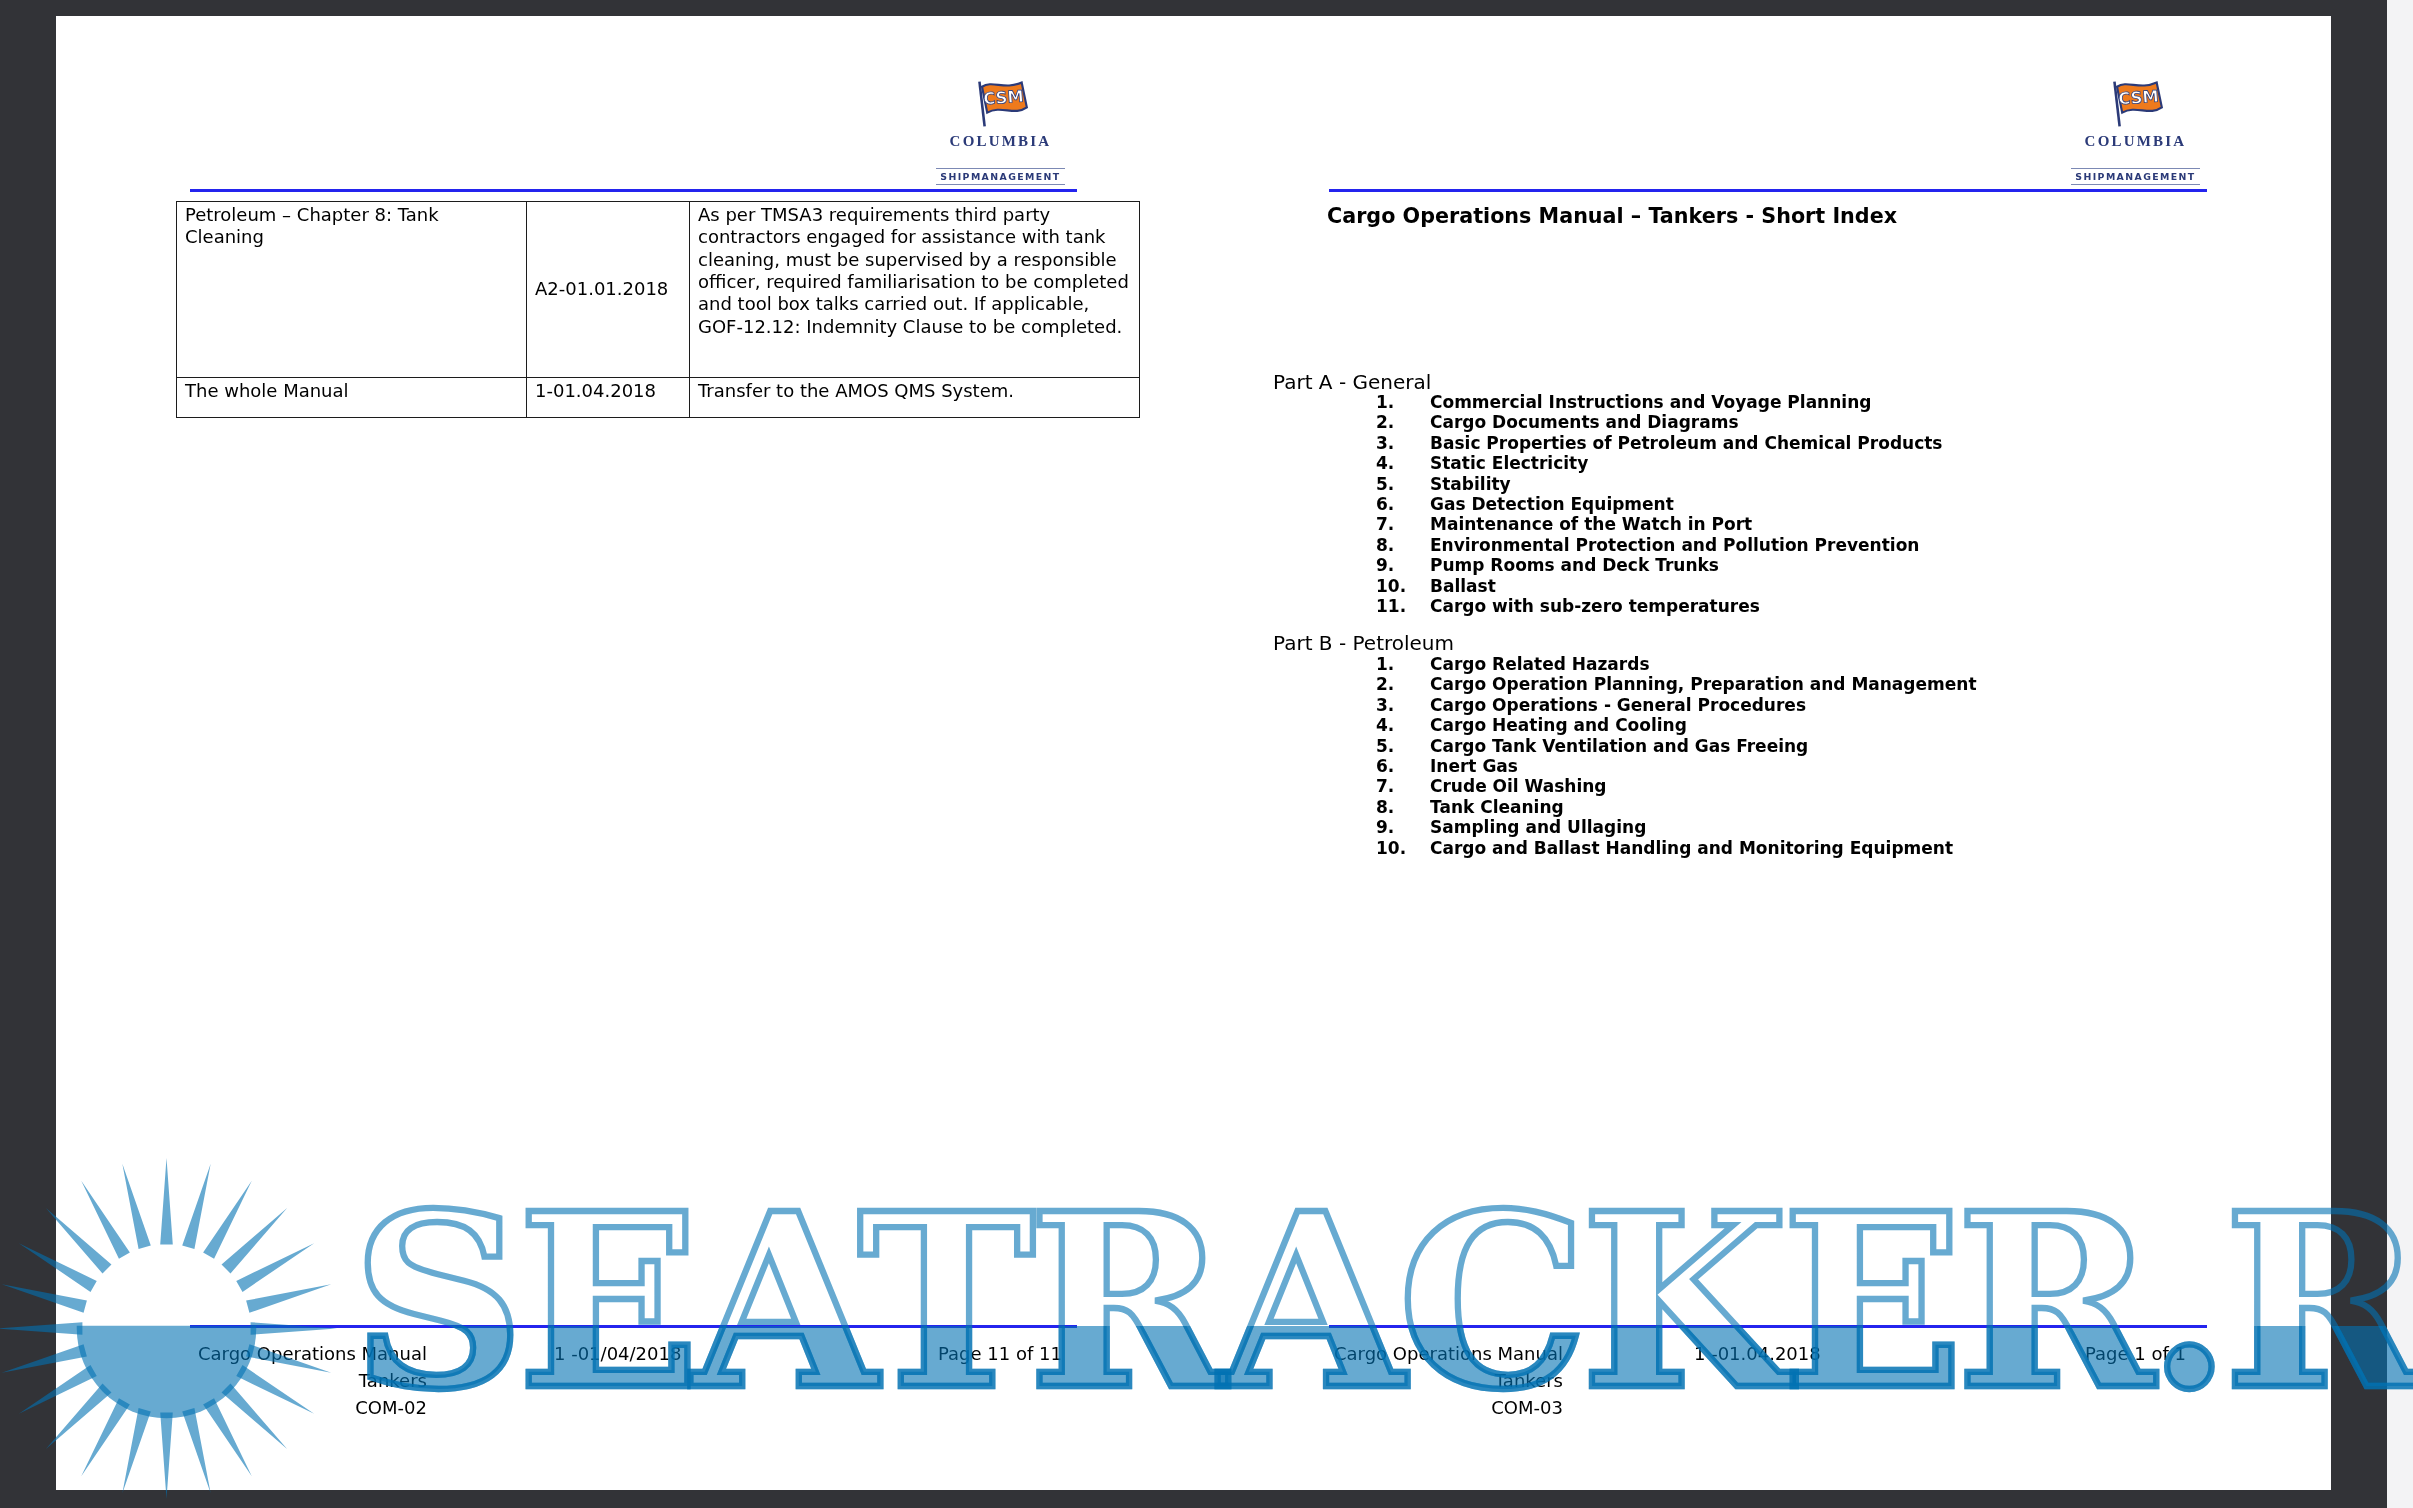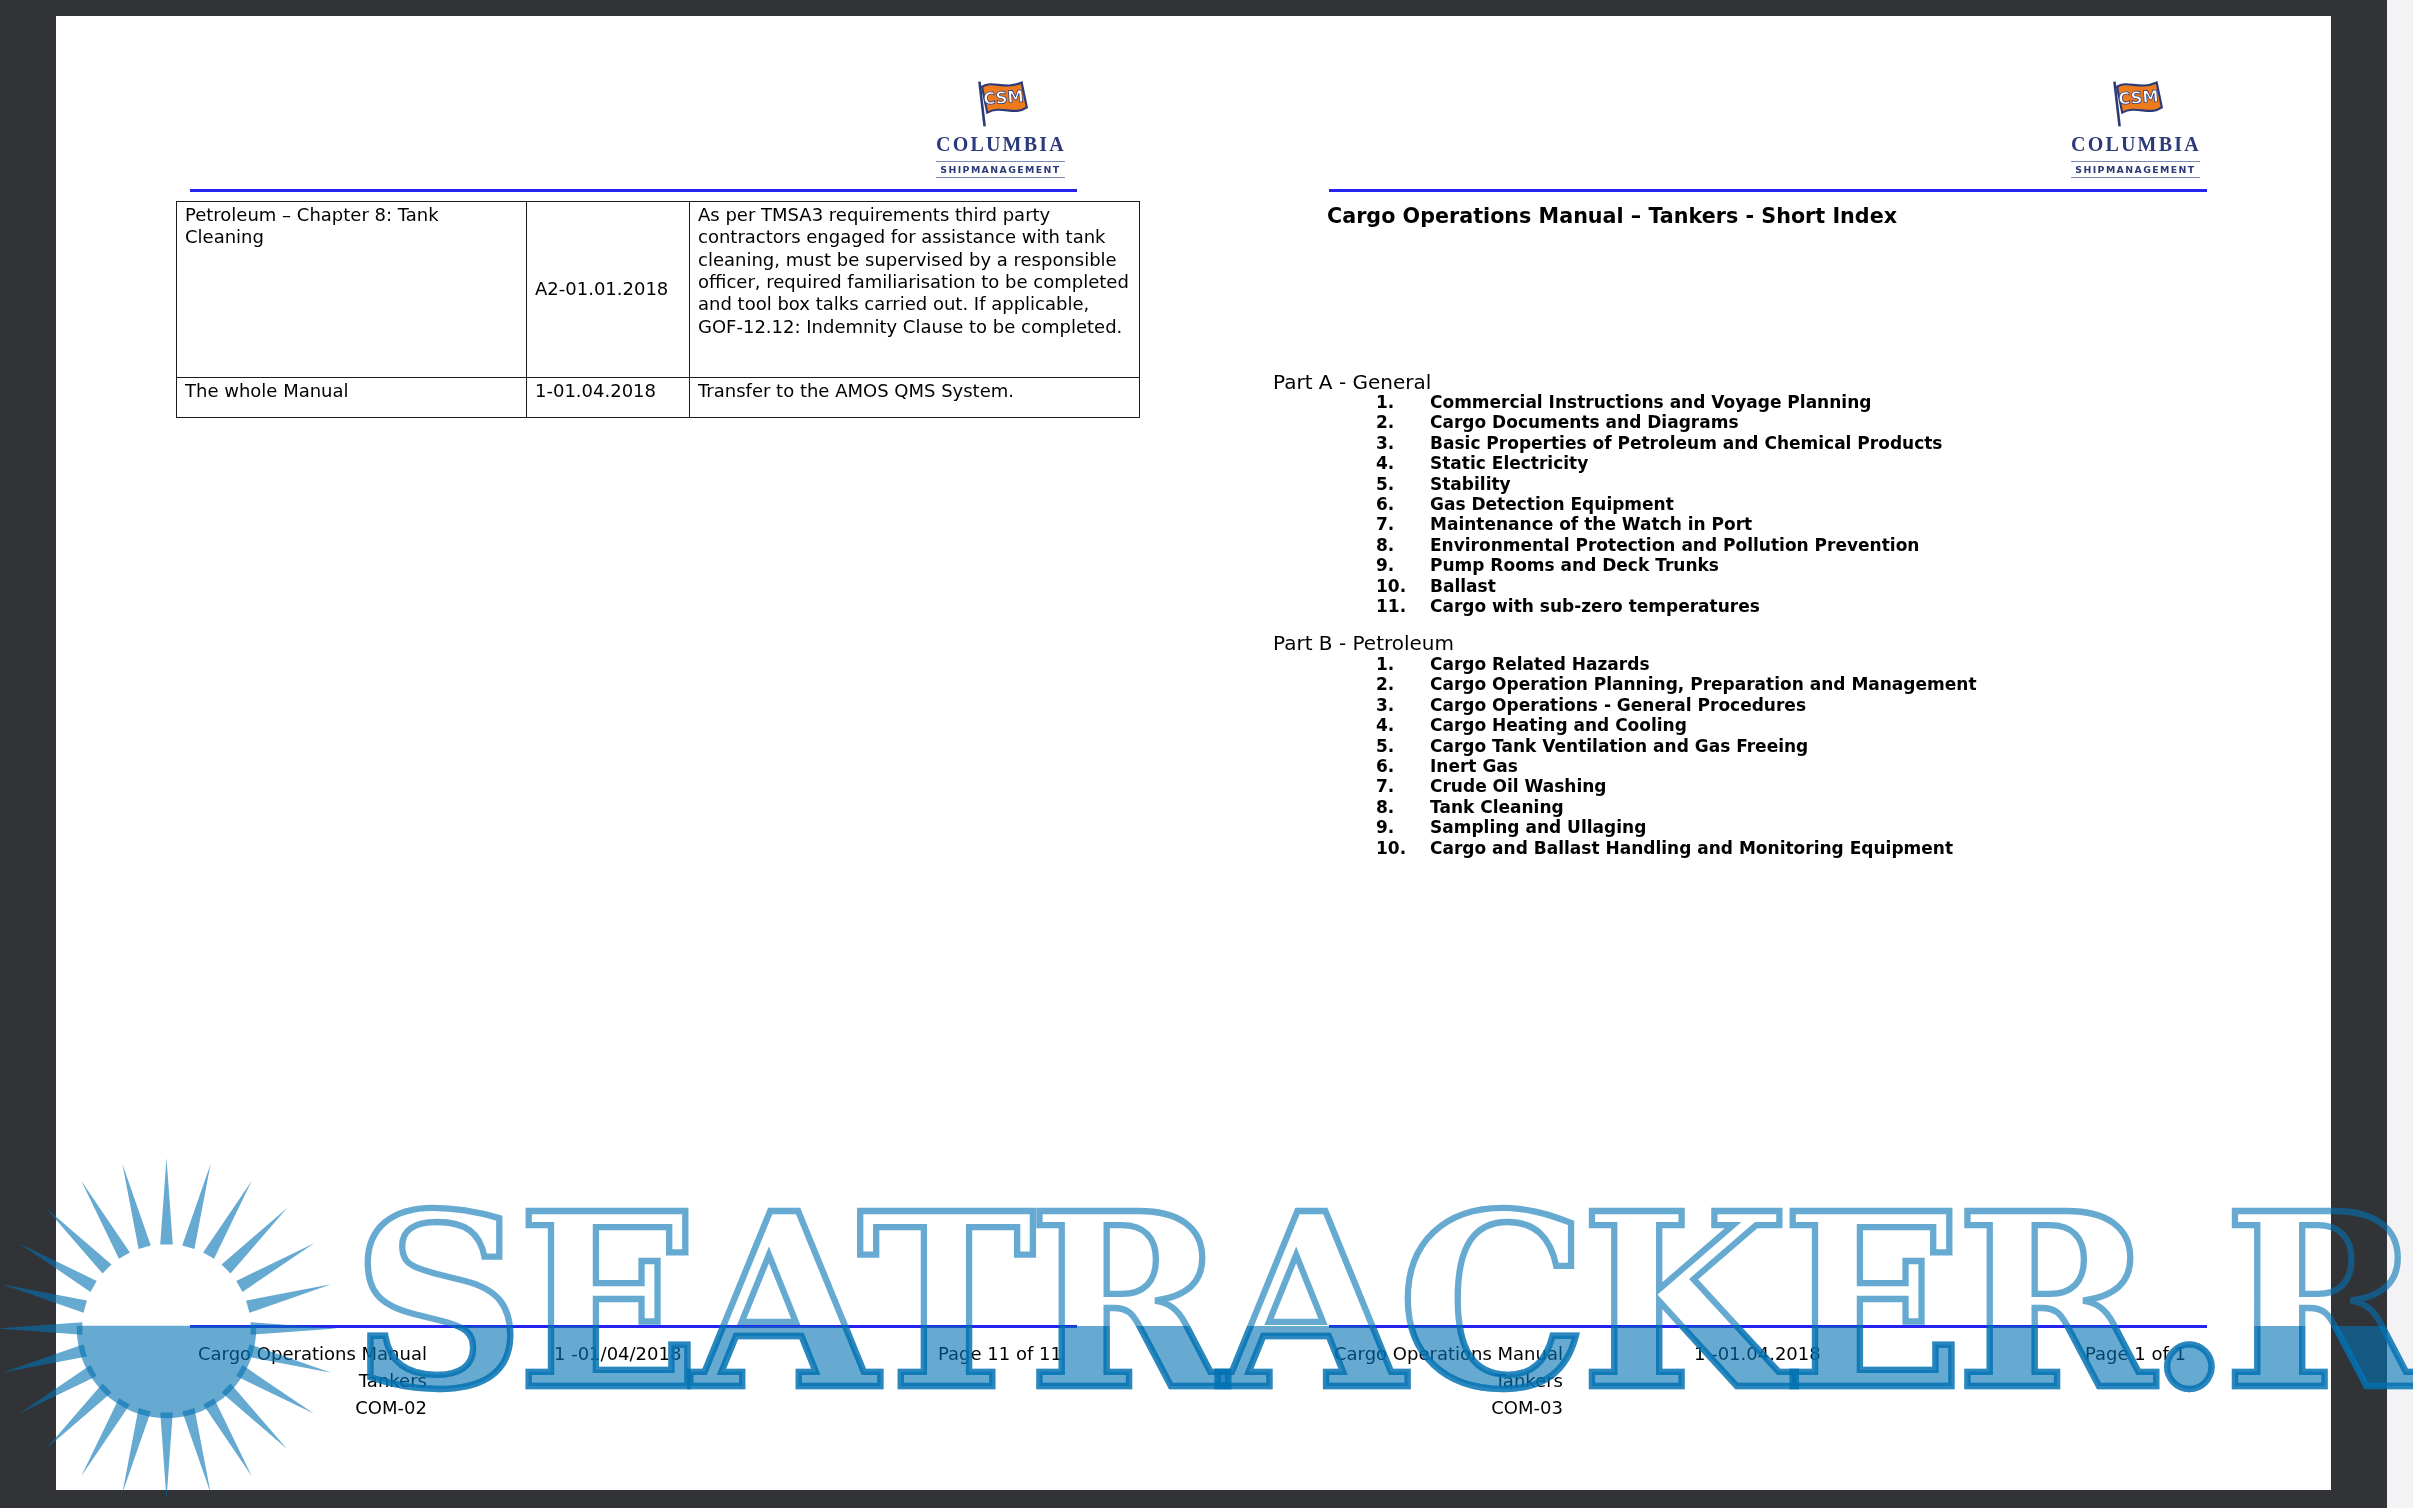--- a/index.html
+++ b/index.html
@@ -7,22 +7,22 @@
          font-family:"DejaVu Sans",sans-serif;color:#000;}
   .paper{position:absolute;left:56px;top:16px;width:2275px;height:1474px;background:#ffffff;}
   .scroll-track{position:absolute;right:0;top:0;width:26px;height:1508px;background:#f3f3f5;}
 
   
   .grad-bar{position:absolute;top:103px;height:33px;width:804px;
             background:linear-gradient(to right,#ed7413 0%,#f0categ 0,#f08227 30%,#f5a75c 55%,#fbd6ae 78%,#ffffff 94%);}
   .grad-bar.left{left:189px;} .grad-bar.right{left:1325px;}
   .logo{position:absolute;top:79px;width:129px;text-align:center;}
   .logo.left{left:936px;} .logo.right{left:2071px;}
-  .brand{font-family:"Liberation Serif",serif;font-weight:bold;font-size:20px;letter-spacing:2.2px;
-         color:#2b3a78;border-bottom:1.8px solid #7c89b4;padding-bottom:5px;margin-top:0.9px;}
+  .brand{font-family:"Liberation Serif",serif;font-weight:bold;font-size:15px;letter-spacing:2.2px;
+         color:#2b3a78;border-bottom:1.8px solid #7c89b4;padding-bottom:18px;margin-top:0.9px;}
   .brand-sub{font-size:9.4px;font-weight:bold;letter-spacing:1.4px;color:#2b3a78;
              border-bottom:1.8px solid #7c89b4;padding:1.8px 0 2.7px;}
   .rule{position:absolute;height:2.7px;background:#2424ee;}
   .rule.hl{left:190px;top:189px;width:887px;}
   .rule.hr{left:1329px;top:189px;width:878px;}
   .rule.fl{left:190px;top:1325px;width:887px;}
   .rule.fr{left:1329px;top:1325px;width:878px;}
 
   
   table.changes{position:absolute;left:176px;top:201px;width:963px;border-collapse:collapse;table-layout:fixed;}

